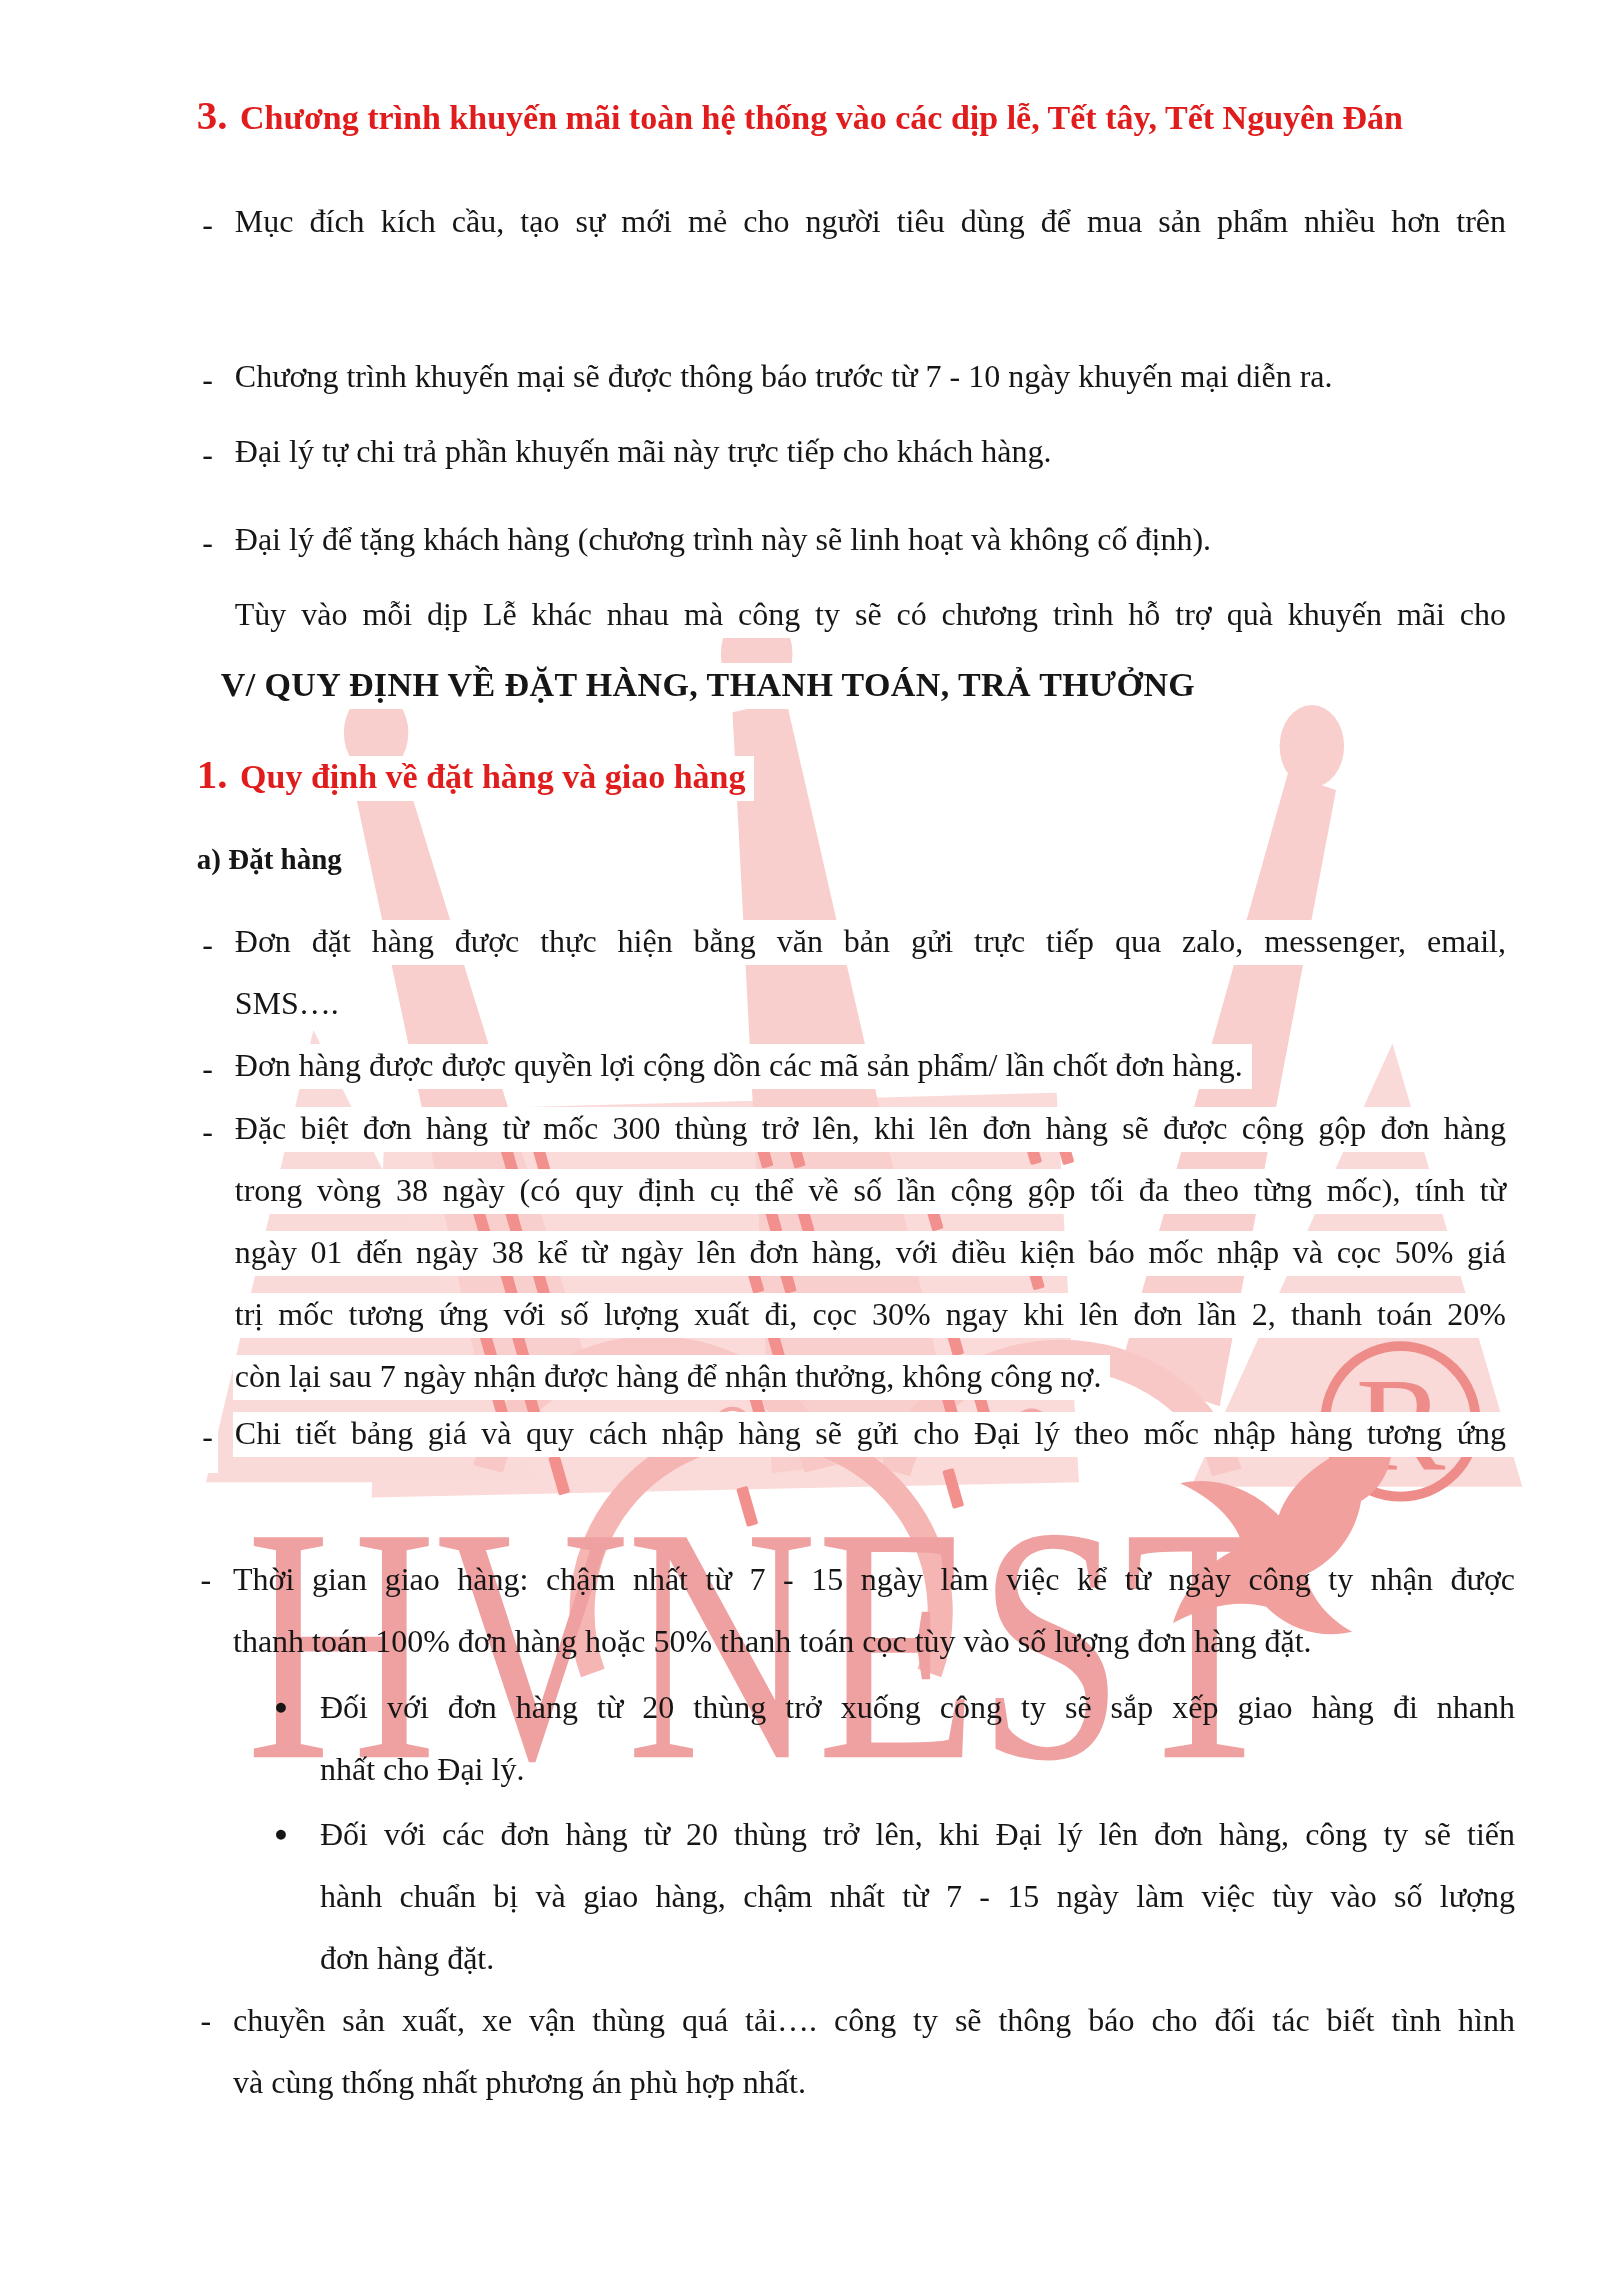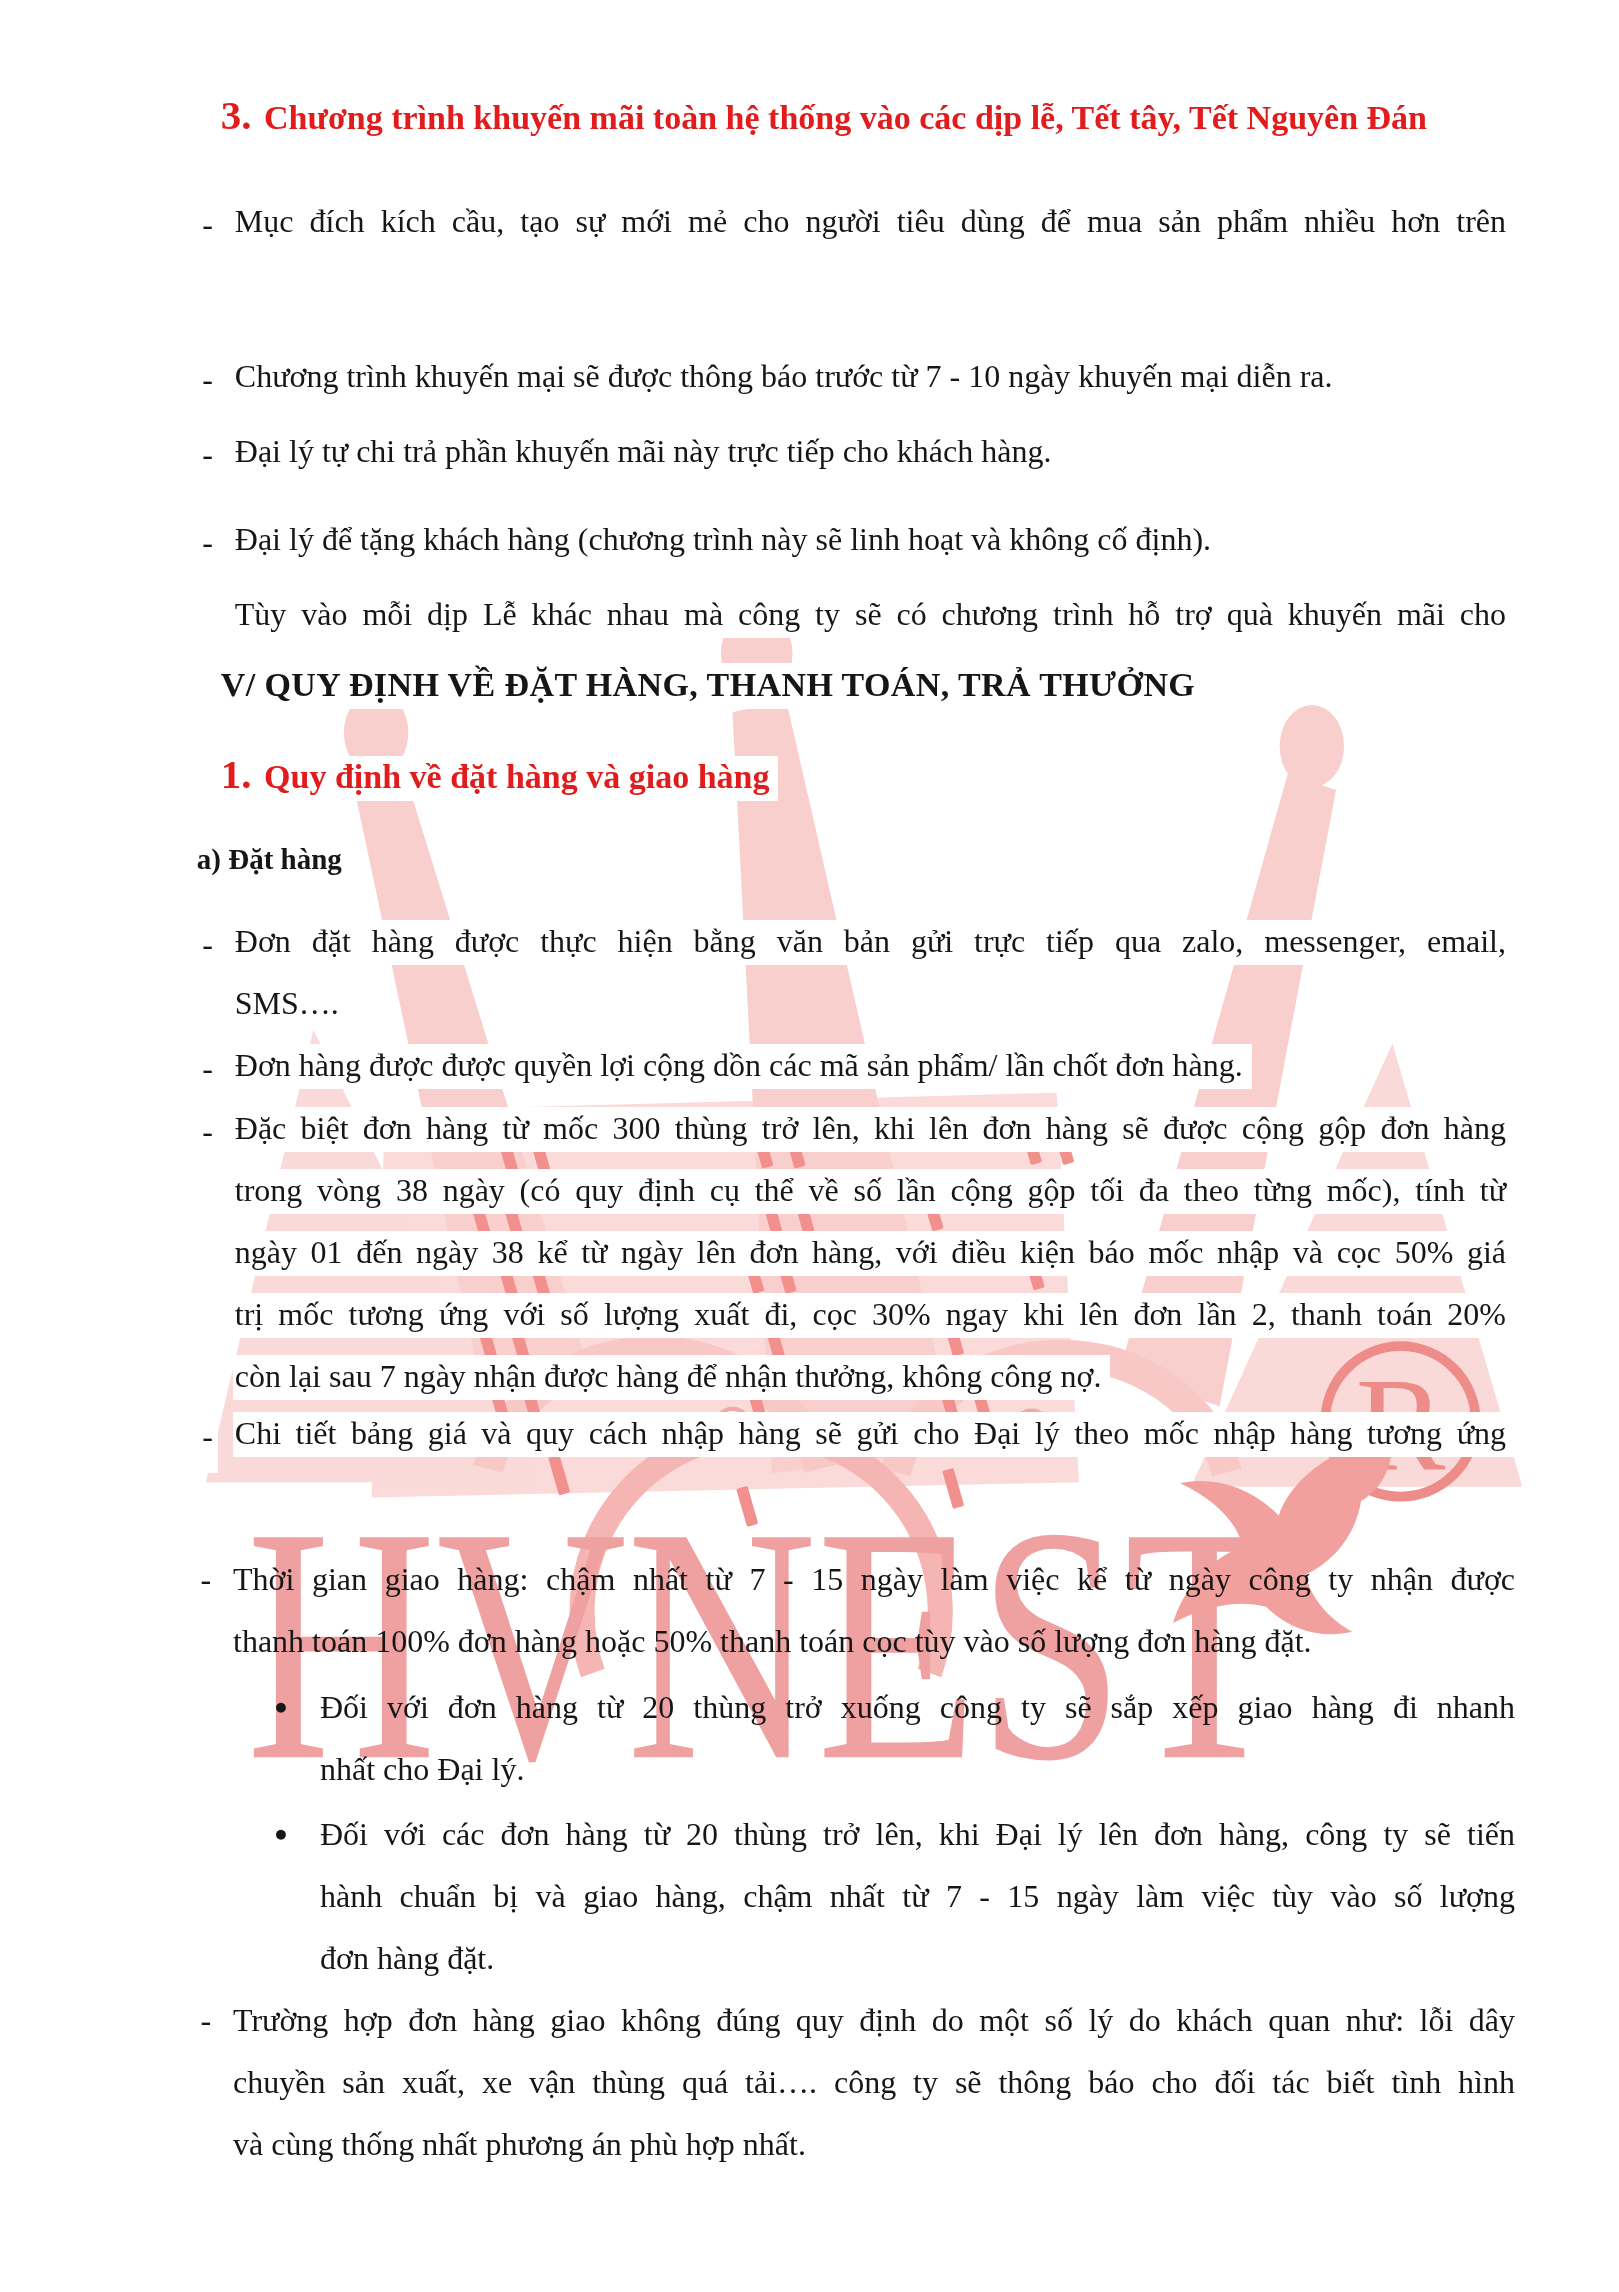--- a/index.html
+++ b/index.html
@@ -19,21 +19,21 @@
   .lh-md .line, .lh-md .marker{line-height:62px;}
   .full{text-align:justify;text-align-last:justify;}
   .marker{position:absolute;left:5.4px;top:0;font-size:32px;}
   .dash .lines{margin-left:38px;}
   .dot .marker{left:79px;font-size:23px;}
   .dot .lines{margin-left:125px;}
   
   .mz .mask{background:#ffffff;padding:2.7px 9px 6.3px 1.8px;}
   .mz .marker{background:#ffffff;padding:2.7px 5.4px 6.3px 1.8px;}
   
-  .h-red{color:#e11c1c;font-weight:700;margin-left:24px;}
+  .h-red{color:#e11c1c;font-weight:700;}
   .h-red .line{line-height:81px;}
   .h-red .num{font-size:41px;margin-right:12.5px;}
   .h-red .htxt{font-size:34px;}
   .h-black{font-weight:700;}
   .h-black .line{font-size:34px;line-height:75px;letter-spacing:0.4px;margin-left:24px;}
   .h-sub{font-weight:700;}
   .h-sub .line{font-size:29px;line-height:62px;}
 </style>
 </head>
 <body>
@@ -201,21 +201,20 @@
       <div class="lines">
         <div class="line full"><span>Đối với các đơn hàng từ 20 thùng trở lên, khi Đại lý lên đơn hàng, công ty sẽ tiến</span></div>
         <div class="line full"><span>hành chuẩn bị và giao hàng, chậm nhất từ 7 - 15 ngày làm việc tùy vào số lượng</span></div>
         <div class="line"><span>đơn hàng đặt.</span></div>
       </div>
     </div>
 
     <div class="block dash lh-md" style="top:1989px">
       <span class="marker">-</span>
       <div class="lines">
-        <div class="line full"><span>Trường hợp đơn hàng giao không đúng quy định do một số lý do khách quan như: lỗi dây</span></div>
         <div class="line full"><span>chuyền sản xuất, xe vận thùng quá tải…. công ty sẽ thông báo cho đối tác biết tình hình</span></div>
         <div class="line"><span>và cùng thống nhất phương án phù hợp nhất.</span></div>
       </div>
     </div>
 
   </div>
 </div>
 
 
 </body></html>

